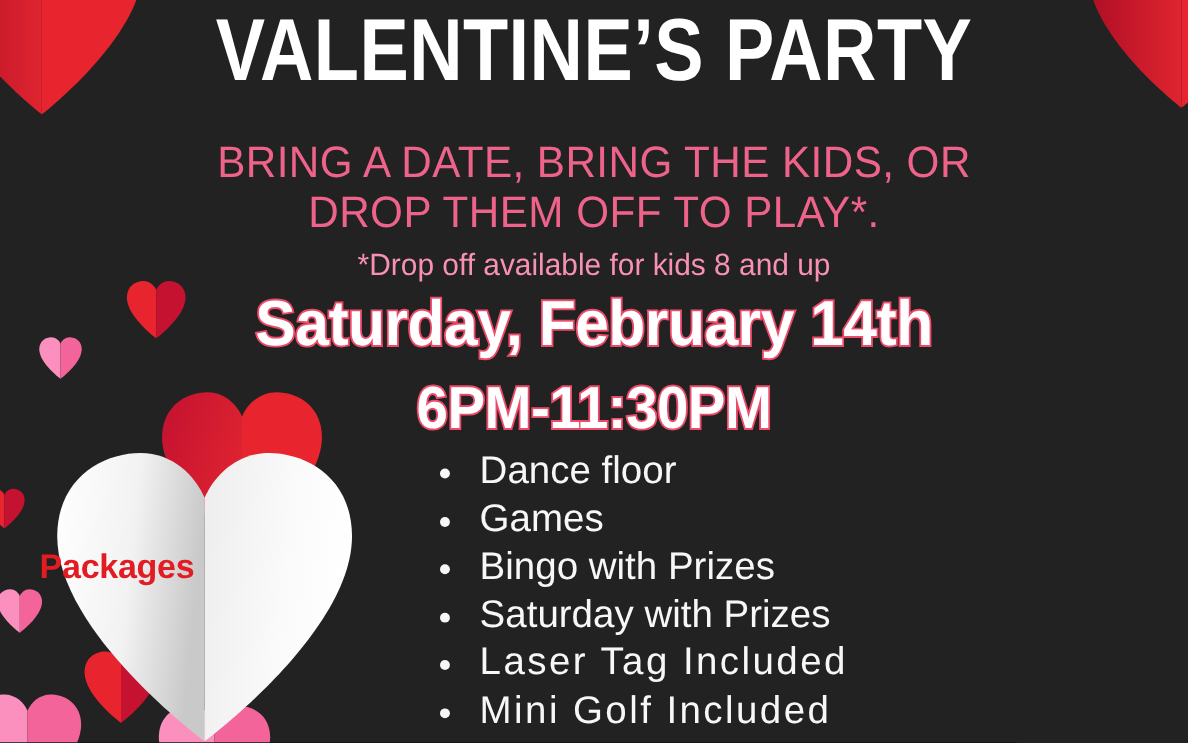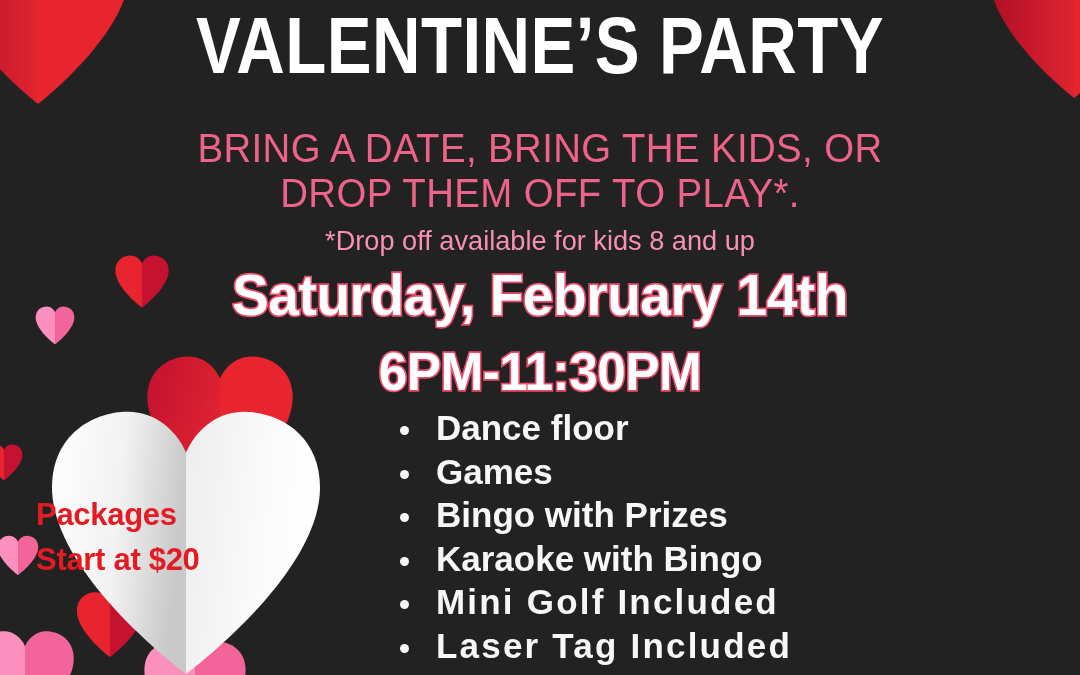--- a/index.html
+++ b/index.html
@@ -104,21 +104,21 @@
     margin: 0;
     padding: 0;
     list-style: none;
     z-index: 6;
   }
   .features li {
     position: relative;
     color: #f7f7f7;
     font-size: 35px;
     line-height: 43.5px;
-    font-weight: 700;
+    font-weight: 400;
     padding-left: 44px;
     white-space: nowrap;
   }
   .features li::before {
     content: "";
     position: absolute;
     left: 8px;
     top: 20px;
     width: 9px;
     height: 9px;
@@ -260,37 +260,36 @@
           <stop offset="100%" stop-color="#FFFFFF"></stop>
         </linearGradient>
       </defs>
       <path d="M50 92 C50 92 4 58 4 28 C4 10 18 2 30 2 C40 2 47 9 50 16 Z" fill="url(#gWhiteL)"></path>
       <path d="M50 92 C50 92 96 58 96 28 C96 10 82 2 70 2 C60 2 53 9 50 16 Z" fill="url(#gWhiteR)"></path>
     </svg>
   </div>
 
   <div class="package-text">
     <div>Packages</div>
-    <div>Start at $20</div>
   </div>
 
   <div class="title">VALENTINE’S PARTY</div>
 
   <div class="subtitle">
     <div>BRING A DATE, BRING THE KIDS, OR</div>
     <div>DROP THEM OFF TO PLAY*.</div>
   </div>
 
   <div class="note">*Drop off available for kids 8 and up</div>
 
   <div class="dateline">Saturday, February 14th</div>
   <div class="timeline">6PM-11:30PM</div>
 
   <ul class="features" id="features-list">
       <li>Dance floor</li>
       <li>Games</li>
       <li>Bingo with Prizes</li>
-      <li>Karaoke with Bingo</li>
+      <li>Saturday with Prizes</li>
+      <li class="wide">Laser Tag Included</li>
       <li class="wide">Mini Golf Included</li>
-      <li class="wide">Laser Tag Included</li>
     </ul>
 
 </div>
 
 </body></html>

